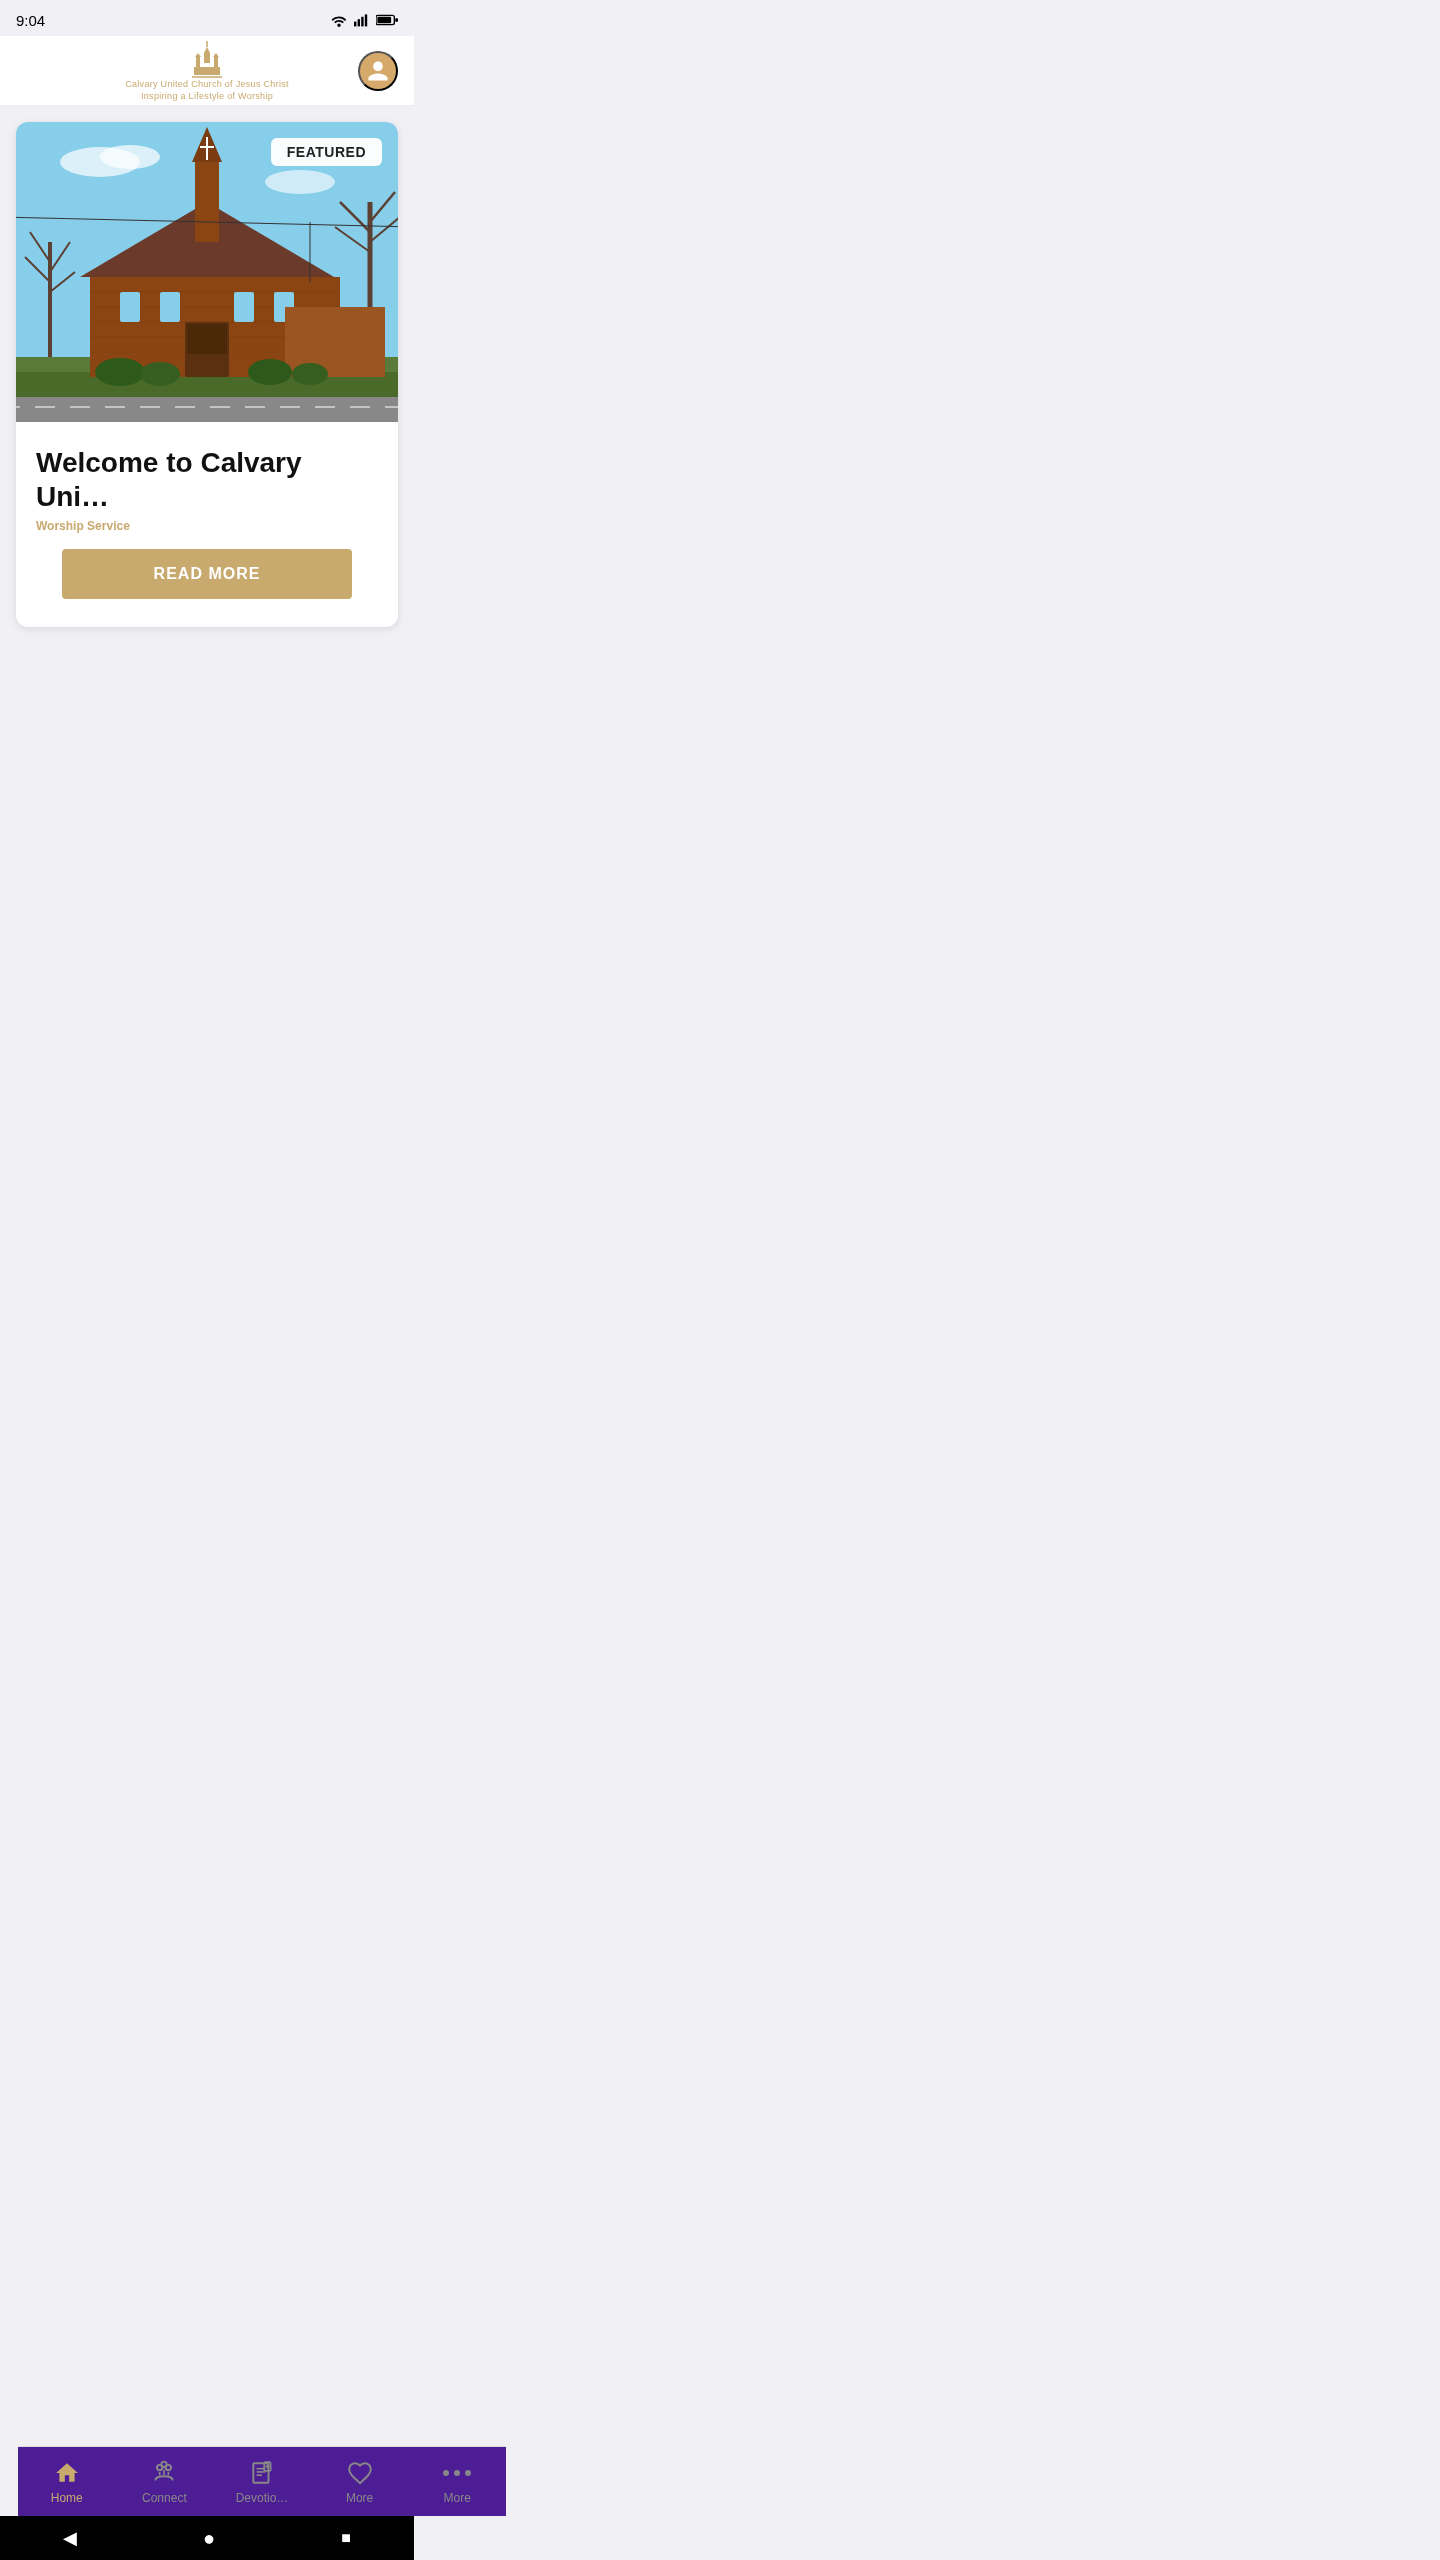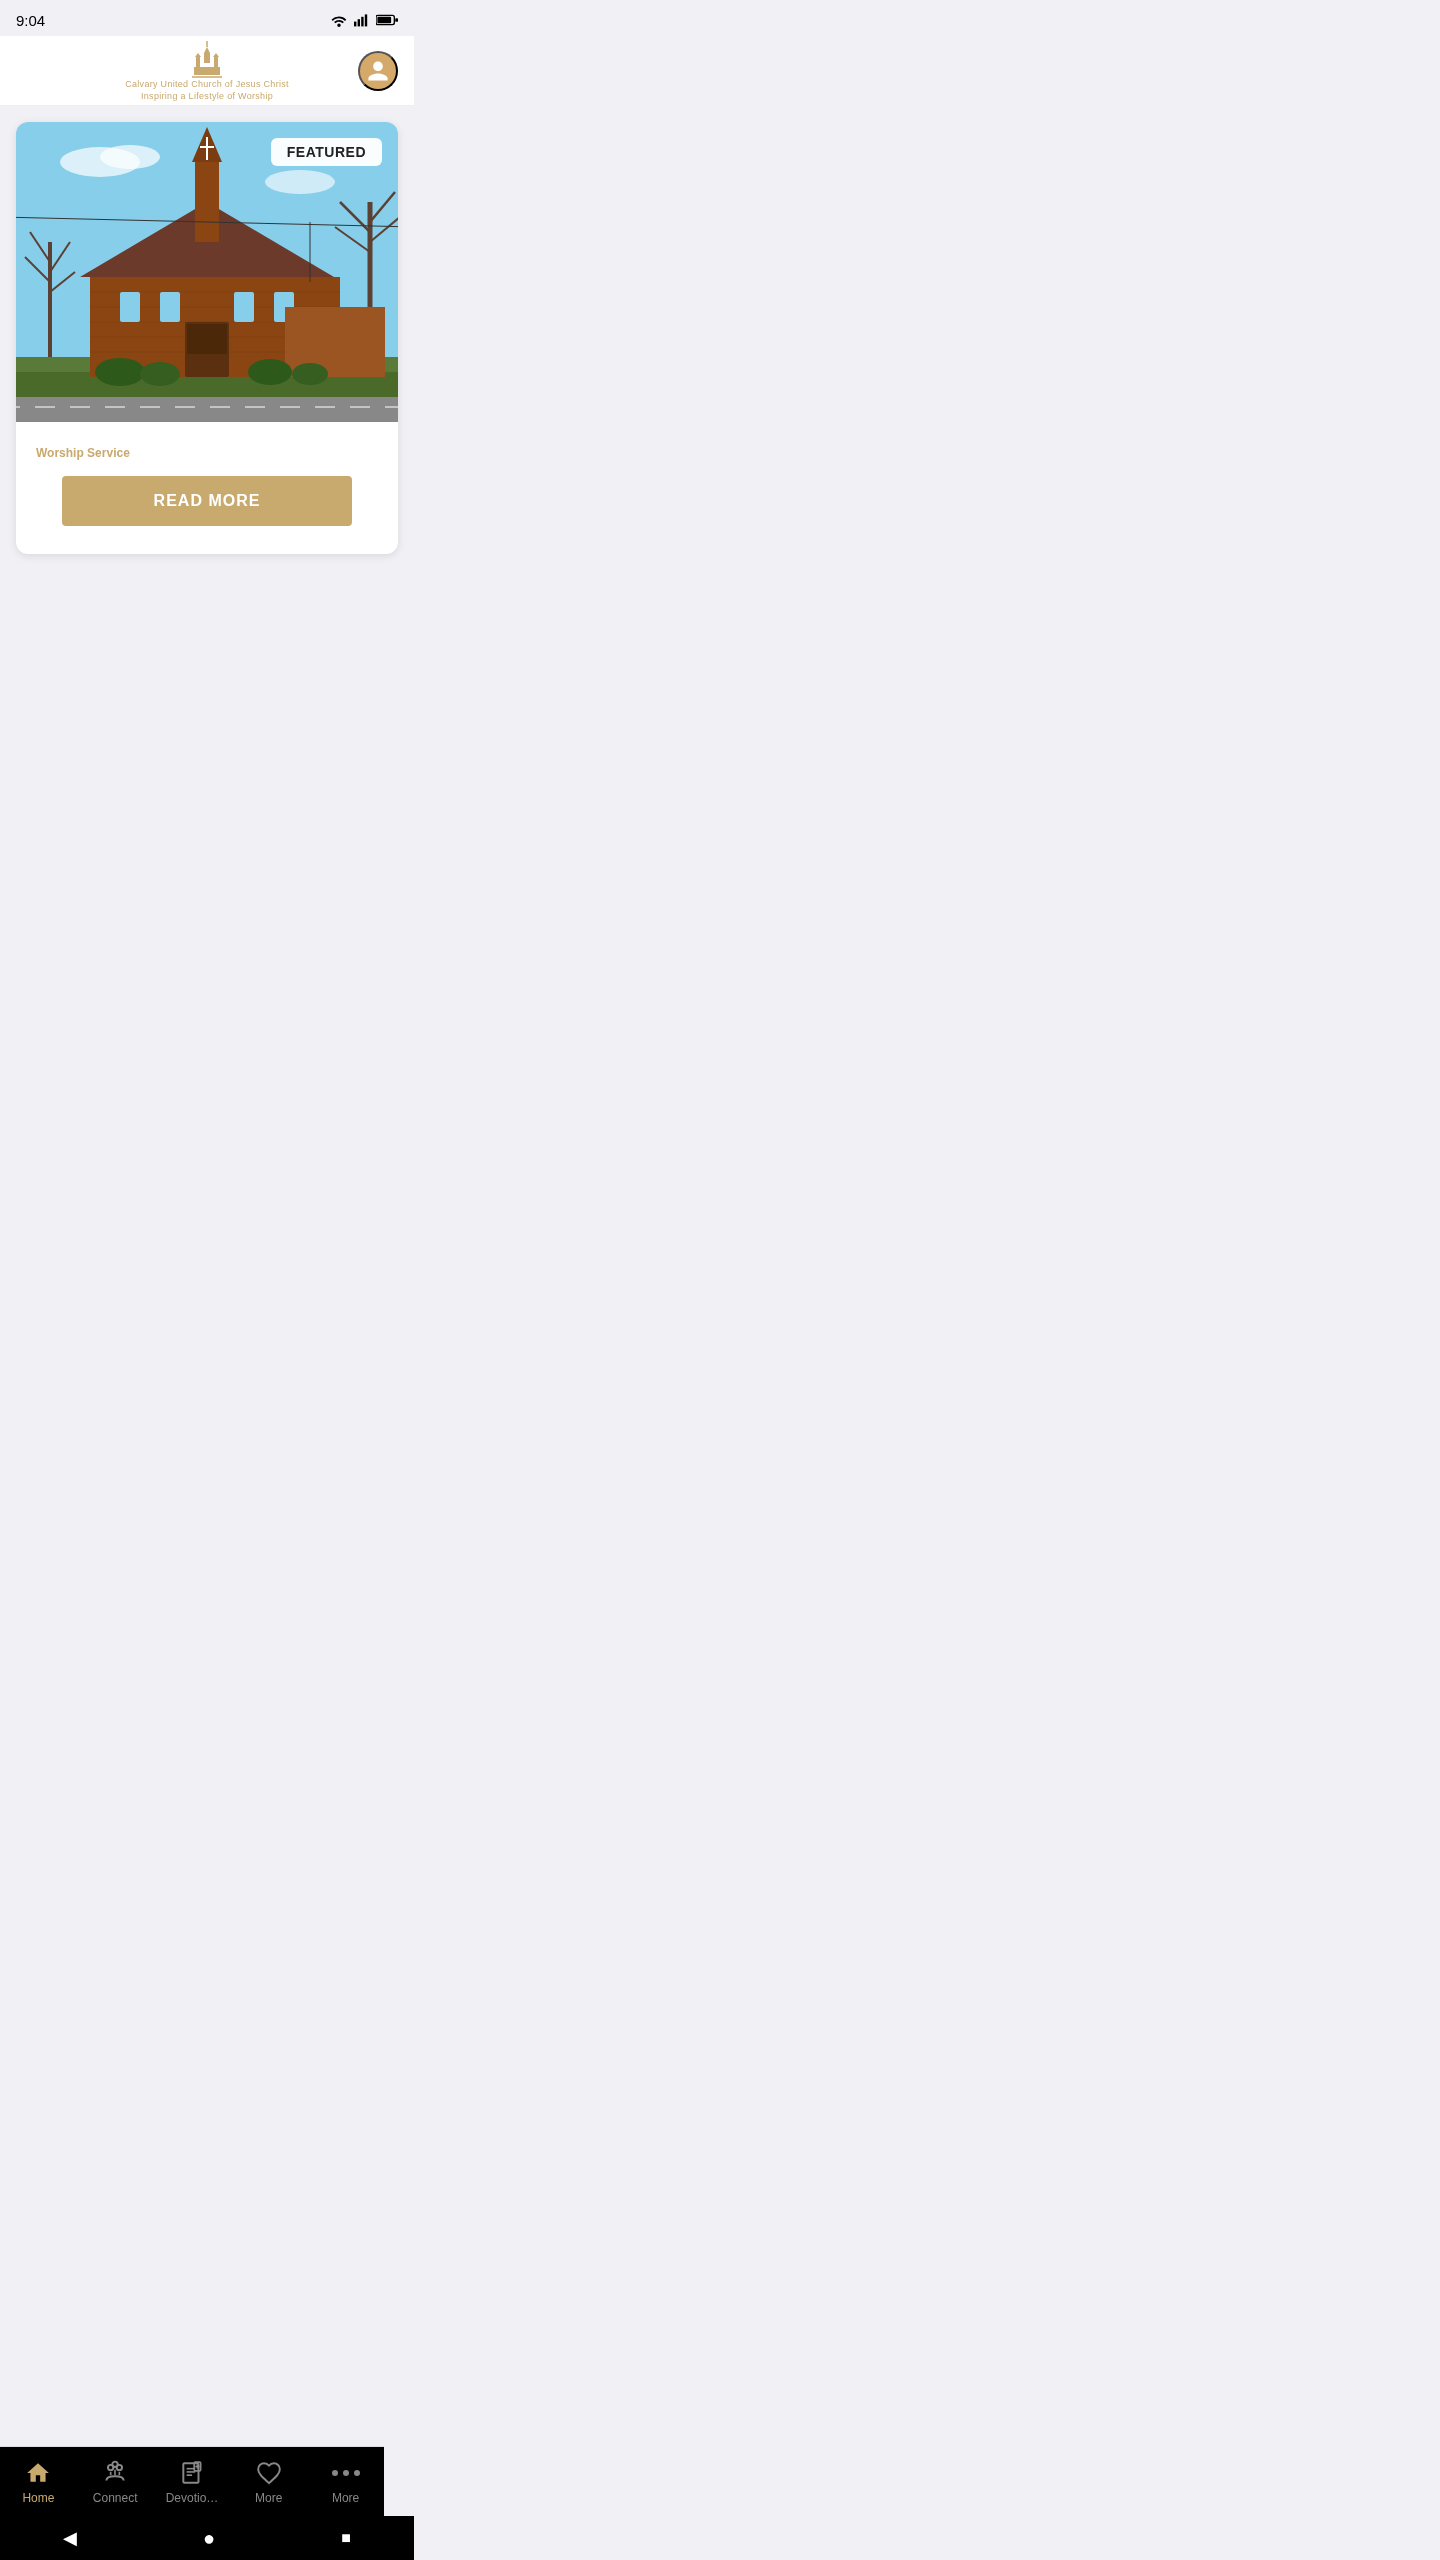--- a/index.html
+++ b/index.html
@@ -160,23 +160,23 @@
       padding: 16px;
       border-radius: 4px;
       border: none;
       cursor: pointer;
     }
 
     
     .bottom-nav {
       position: fixed;
       bottom: 0;
-      left: 0;
-      width: 384px;
-      background: #000000;
+      left: 18px;
+      width: 488px;
+      background: #4c1d95;
       border-top: 1px solid #ddd;
       display: flex;
       justify-content: space-around;
       align-items: center;
       height: 70px;
       z-index: 100;
     }
 
     .nav-item {
       display: flex;
@@ -366,20 +366,21 @@
         <line x1="0" y1="285" x2="414" y2="285" stroke="#fff" stroke-width="1" stroke-dasharray="20,15"></line>
 
         <line x1="0" y1="95" x2="414" y2="105" stroke="#333" stroke-width="1"></line>
         <line x1="310" y1="100" x2="310" y2="160" stroke="#333" stroke-width="1"></line>
       </svg>
 
       <div class="featured-badge">FEATURED</div>
     </div>
 
     <div class="card-body">
+      <h2 class="card-title">Welcome to Calvary Uni…</h2>
       <p class="card-subtitle">Worship Service</p>
       <button class="read-more-btn">READ MORE</button>
     </div>
   </div>
 </div>
 
 <nav class="bottom-nav">
 
   <div class="nav-item active">
     <div class="nav-icon">

